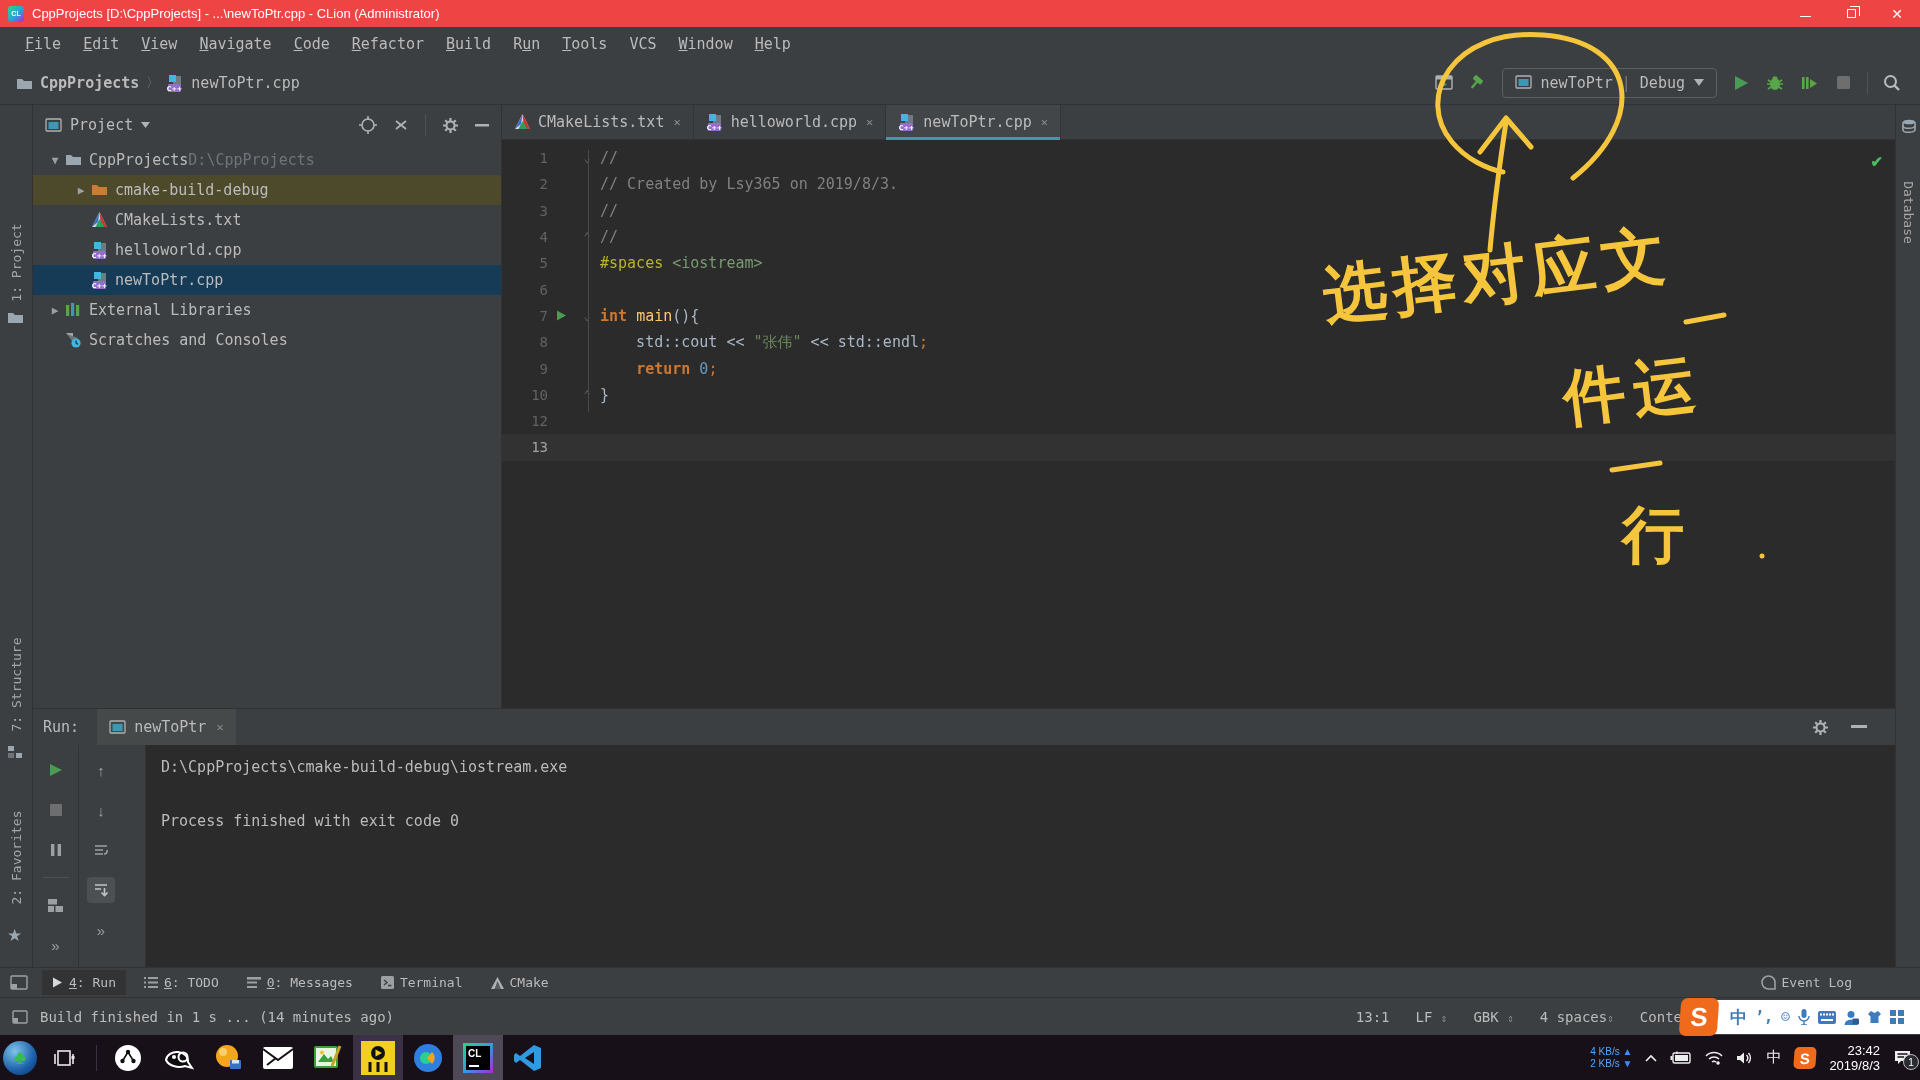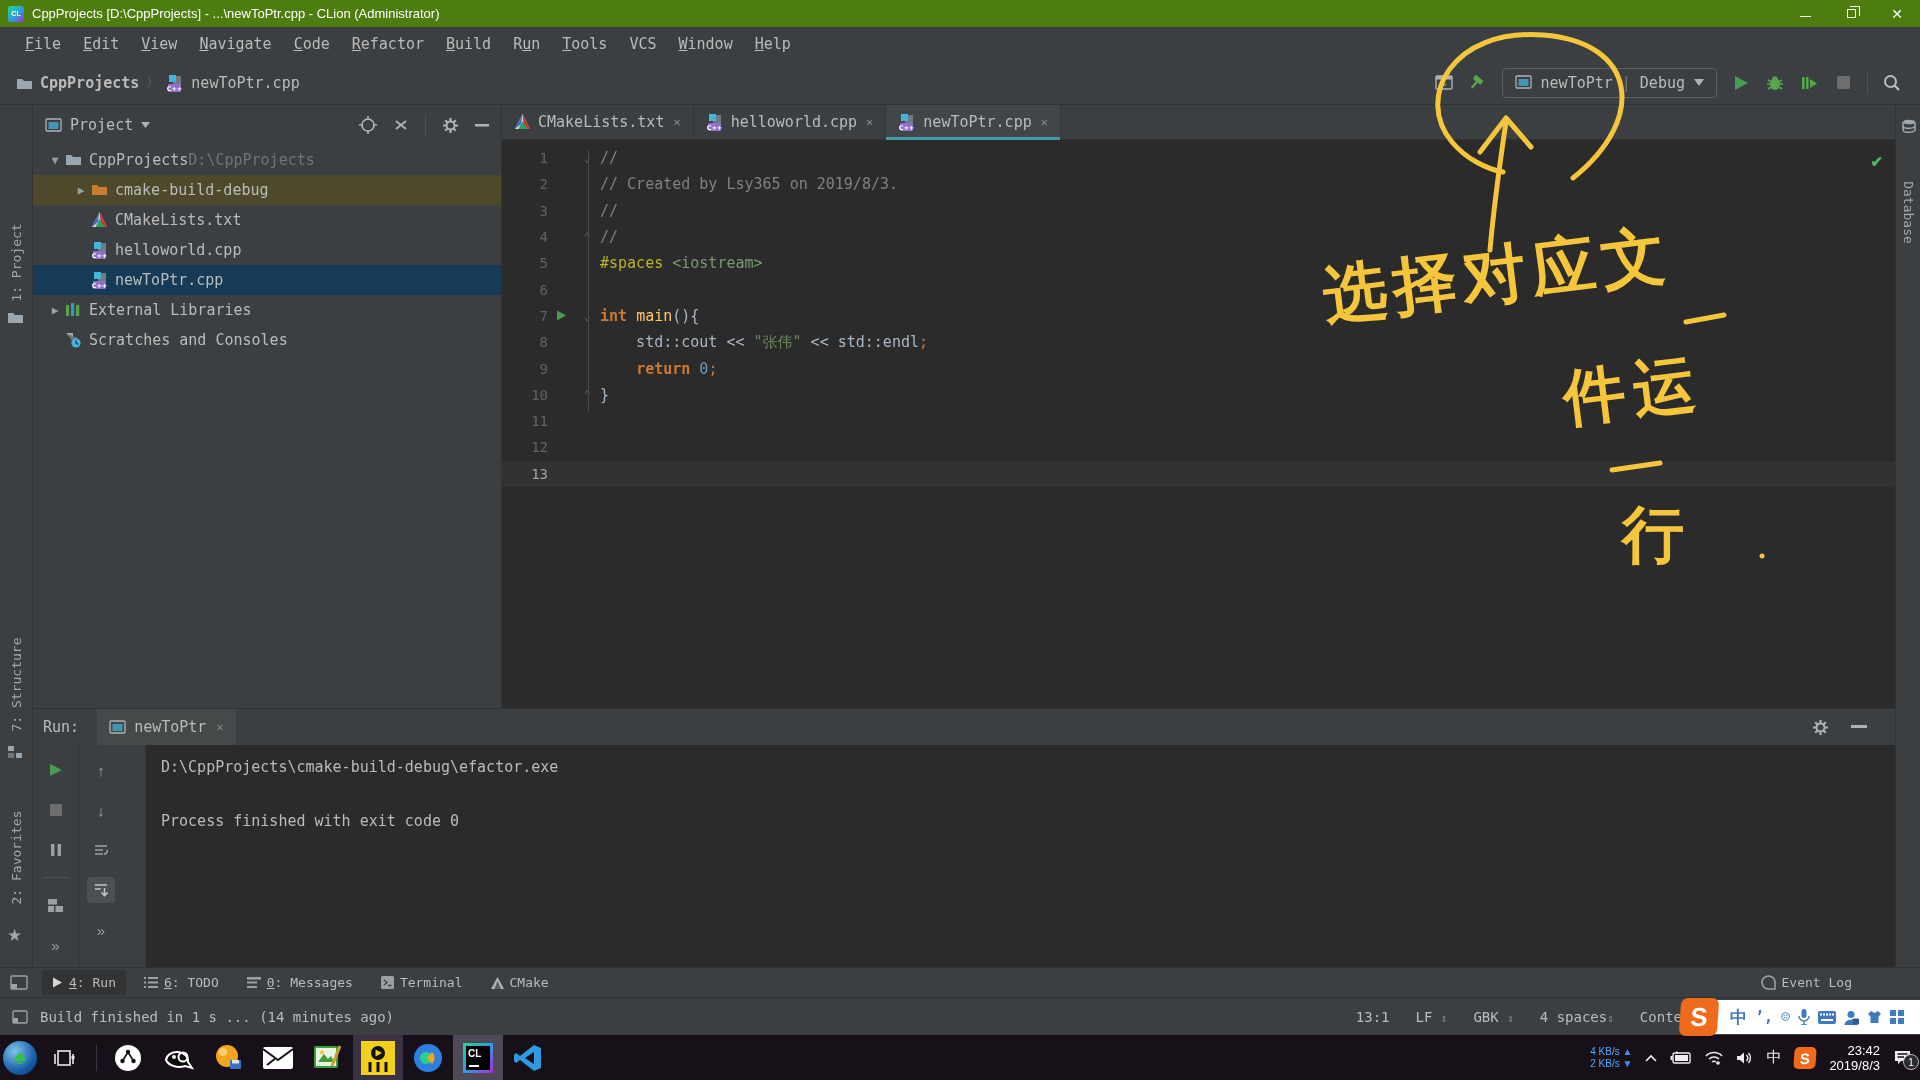--- a/index.html
+++ b/index.html
@@ -1,20 +1,20 @@
 <!DOCTYPE html>
 <html><head>
 <meta charset="utf-8">
 <style>
   * { margin:0; padding:0; box-sizing:border-box; }
   html,body { width:1920px; height:1080px; overflow:hidden; background:#2B2B2B;
               font-family:"Liberation Sans", sans-serif; }
 
   
-  #titlebar { height:27px; background:#4d7c0f; color:#fff; display:flex; align-items:center;
+  #titlebar { height:27px; background:#ef4444; color:#fff; display:flex; align-items:center;
               font-size:13px; padding-left:8px; position:relative; }
   #cl-logo { width:16px; height:16px; border-radius:3px; margin-right:8px;
              background:linear-gradient(135deg,#24D886 0%,#2D9EE0 55%,#B324D6 100%);
              display:flex; align-items:center; justify-content:center;
              font-size:7px; font-weight:bold; color:#fff; }
   #win-controls { position:absolute; right:0; top:0; height:27px; display:flex; }
   .win-btn { width:46px; height:27px; display:flex; align-items:center; justify-content:center; color:#fff; }
   .wb-min { width:11px; border-bottom:1.5px solid #fff; height:6px; }
   .wb-rest { width:9px; height:9px; border:1.2px solid #fff; position:relative; }
   .wb-rest:before { content:""; position:absolute; left:2px; top:-4px; width:9px; height:9px; border:1.2px solid #fff; border-left:none; border-bottom:none; }
@@ -449,26 +449,20 @@
               <span class="g-fold"></span>
               <span class="g-code"><span class="pl">    </span><span class="kw">return</span><span class="pl"> </span><span class="num">0</span><span class="sem">;</span></span>
             </div>
             <div class="cl-row">
               <span class="g-num">10</span>
               <span class="g-run"></span>
               <span class="g-fold">⌃</span>
               <span class="g-code"><span class="pl">}</span></span>
             </div>
             <div class="cl-row">
-              <span class="g-num">11</span>
-              <span class="g-run"></span>
-              <span class="g-fold"></span>
-              <span class="g-code"></span>
-            </div>
-            <div class="cl-row">
               <span class="g-num">12</span>
               <span class="g-run"></span>
               <span class="g-fold"></span>
               <span class="g-code"></span>
             </div>
             <div class="cl-row caret">
               <span class="g-num">13</span>
               <span class="g-run"></span>
               <span class="g-fold"></span>
               <span class="g-code"></span>
@@ -540,21 +534,21 @@
               </div>
             <div class="rt-btn sel">
                 <svg width="14" height="13">
                   <path d="M1 1 H13 M1 5 H7" stroke="#C0C3C6" stroke-width="1.6"></path>
                   <path d="M10.5 4 V11 M7.5 8.5 L10.5 11.5 L13.5 8.5" fill="none" stroke="#C0C3C6" stroke-width="1.6"></path>
                 </svg>
               </div>
             <div class="rt-btn">»</div>
           </div>
         </div>
-        <div id="console"><div>D:\CppProjects\cmake-build-debug\efactor.exe</div><div> </div><div>Process finished with exit code 0</div></div>
+        <div id="console"><div>D:\CppProjects\cmake-build-debug\iostream.exe</div><div> </div><div>Process finished with exit code 0</div></div>
       </div>
     </div>
   </div>
 
   <div id="rightstrip">
     <svg style="position:absolute;top:14px;left:5px" width="16" height="15">
         <ellipse cx="8" cy="3" rx="6" ry="2.3" fill="#9AA7B0"></ellipse>
         <path d="M2 3 V11 a6 2.3 0 0 0 12 0 V3" fill="none" stroke="#9AA7B0" stroke-width="1.6"></path>
         <path d="M2 7 a6 2.3 0 0 0 12 0" fill="none" stroke="#9AA7B0" stroke-width="1.6"></path>
       </svg>

